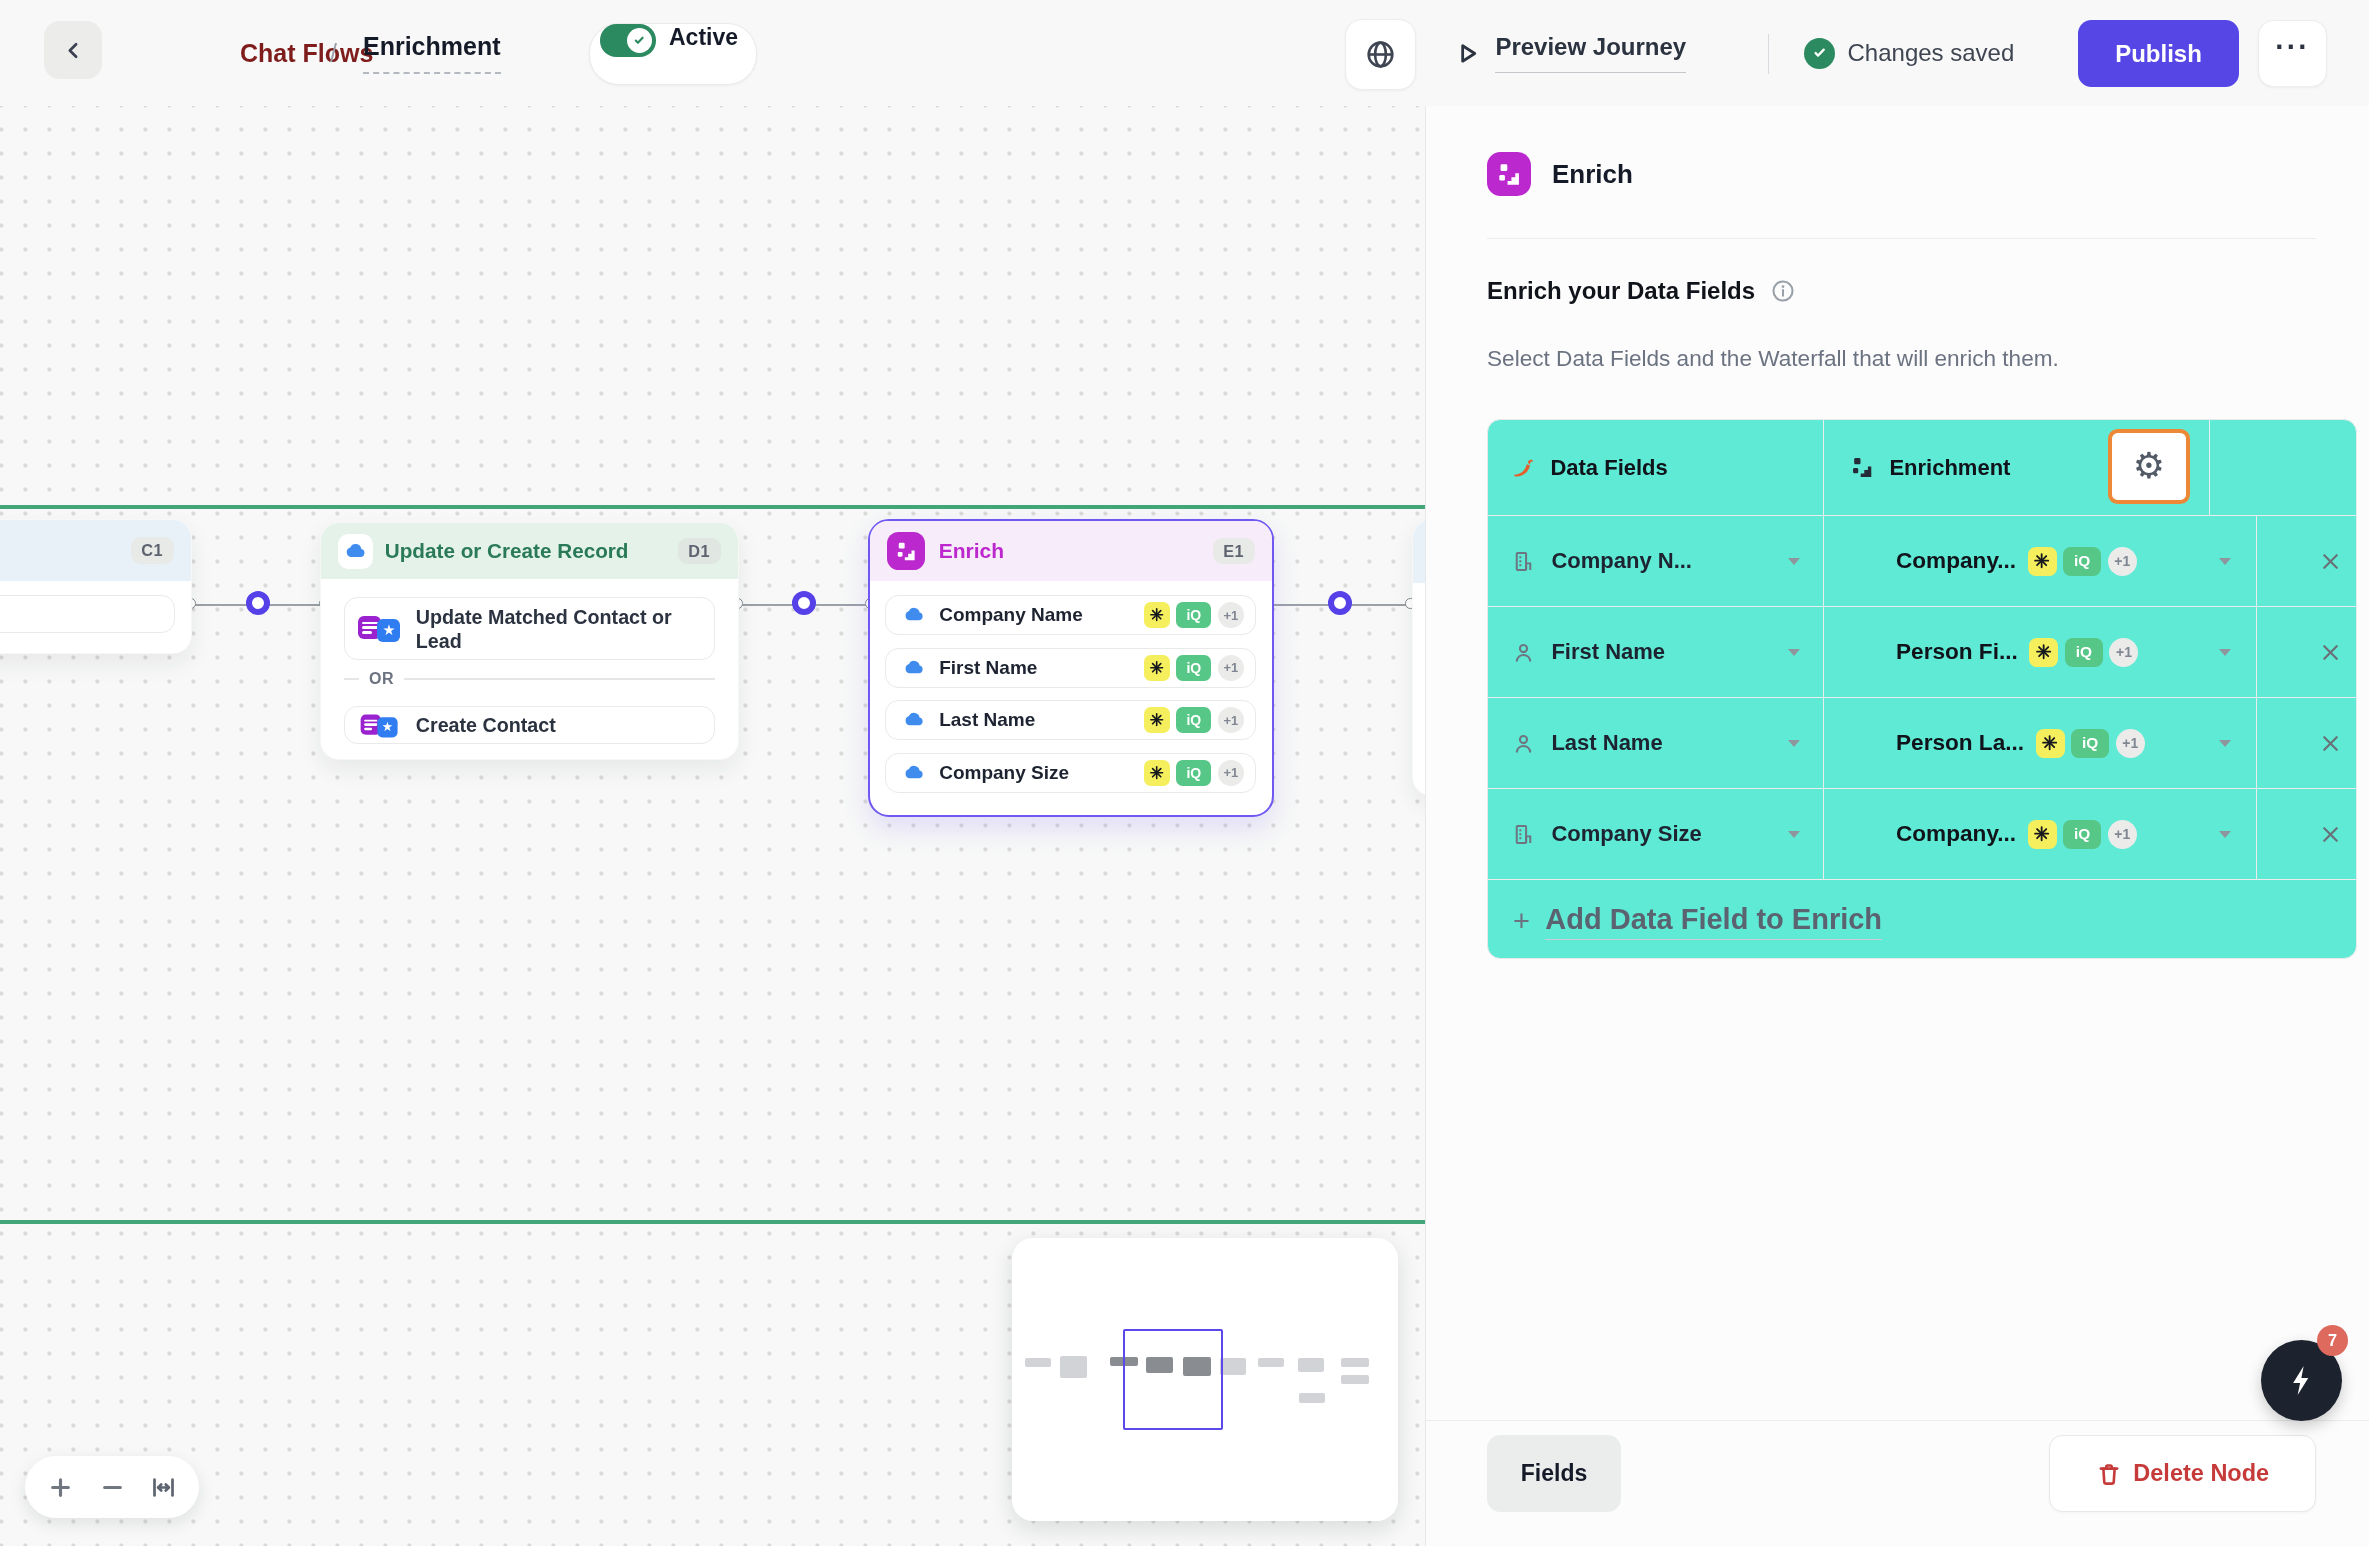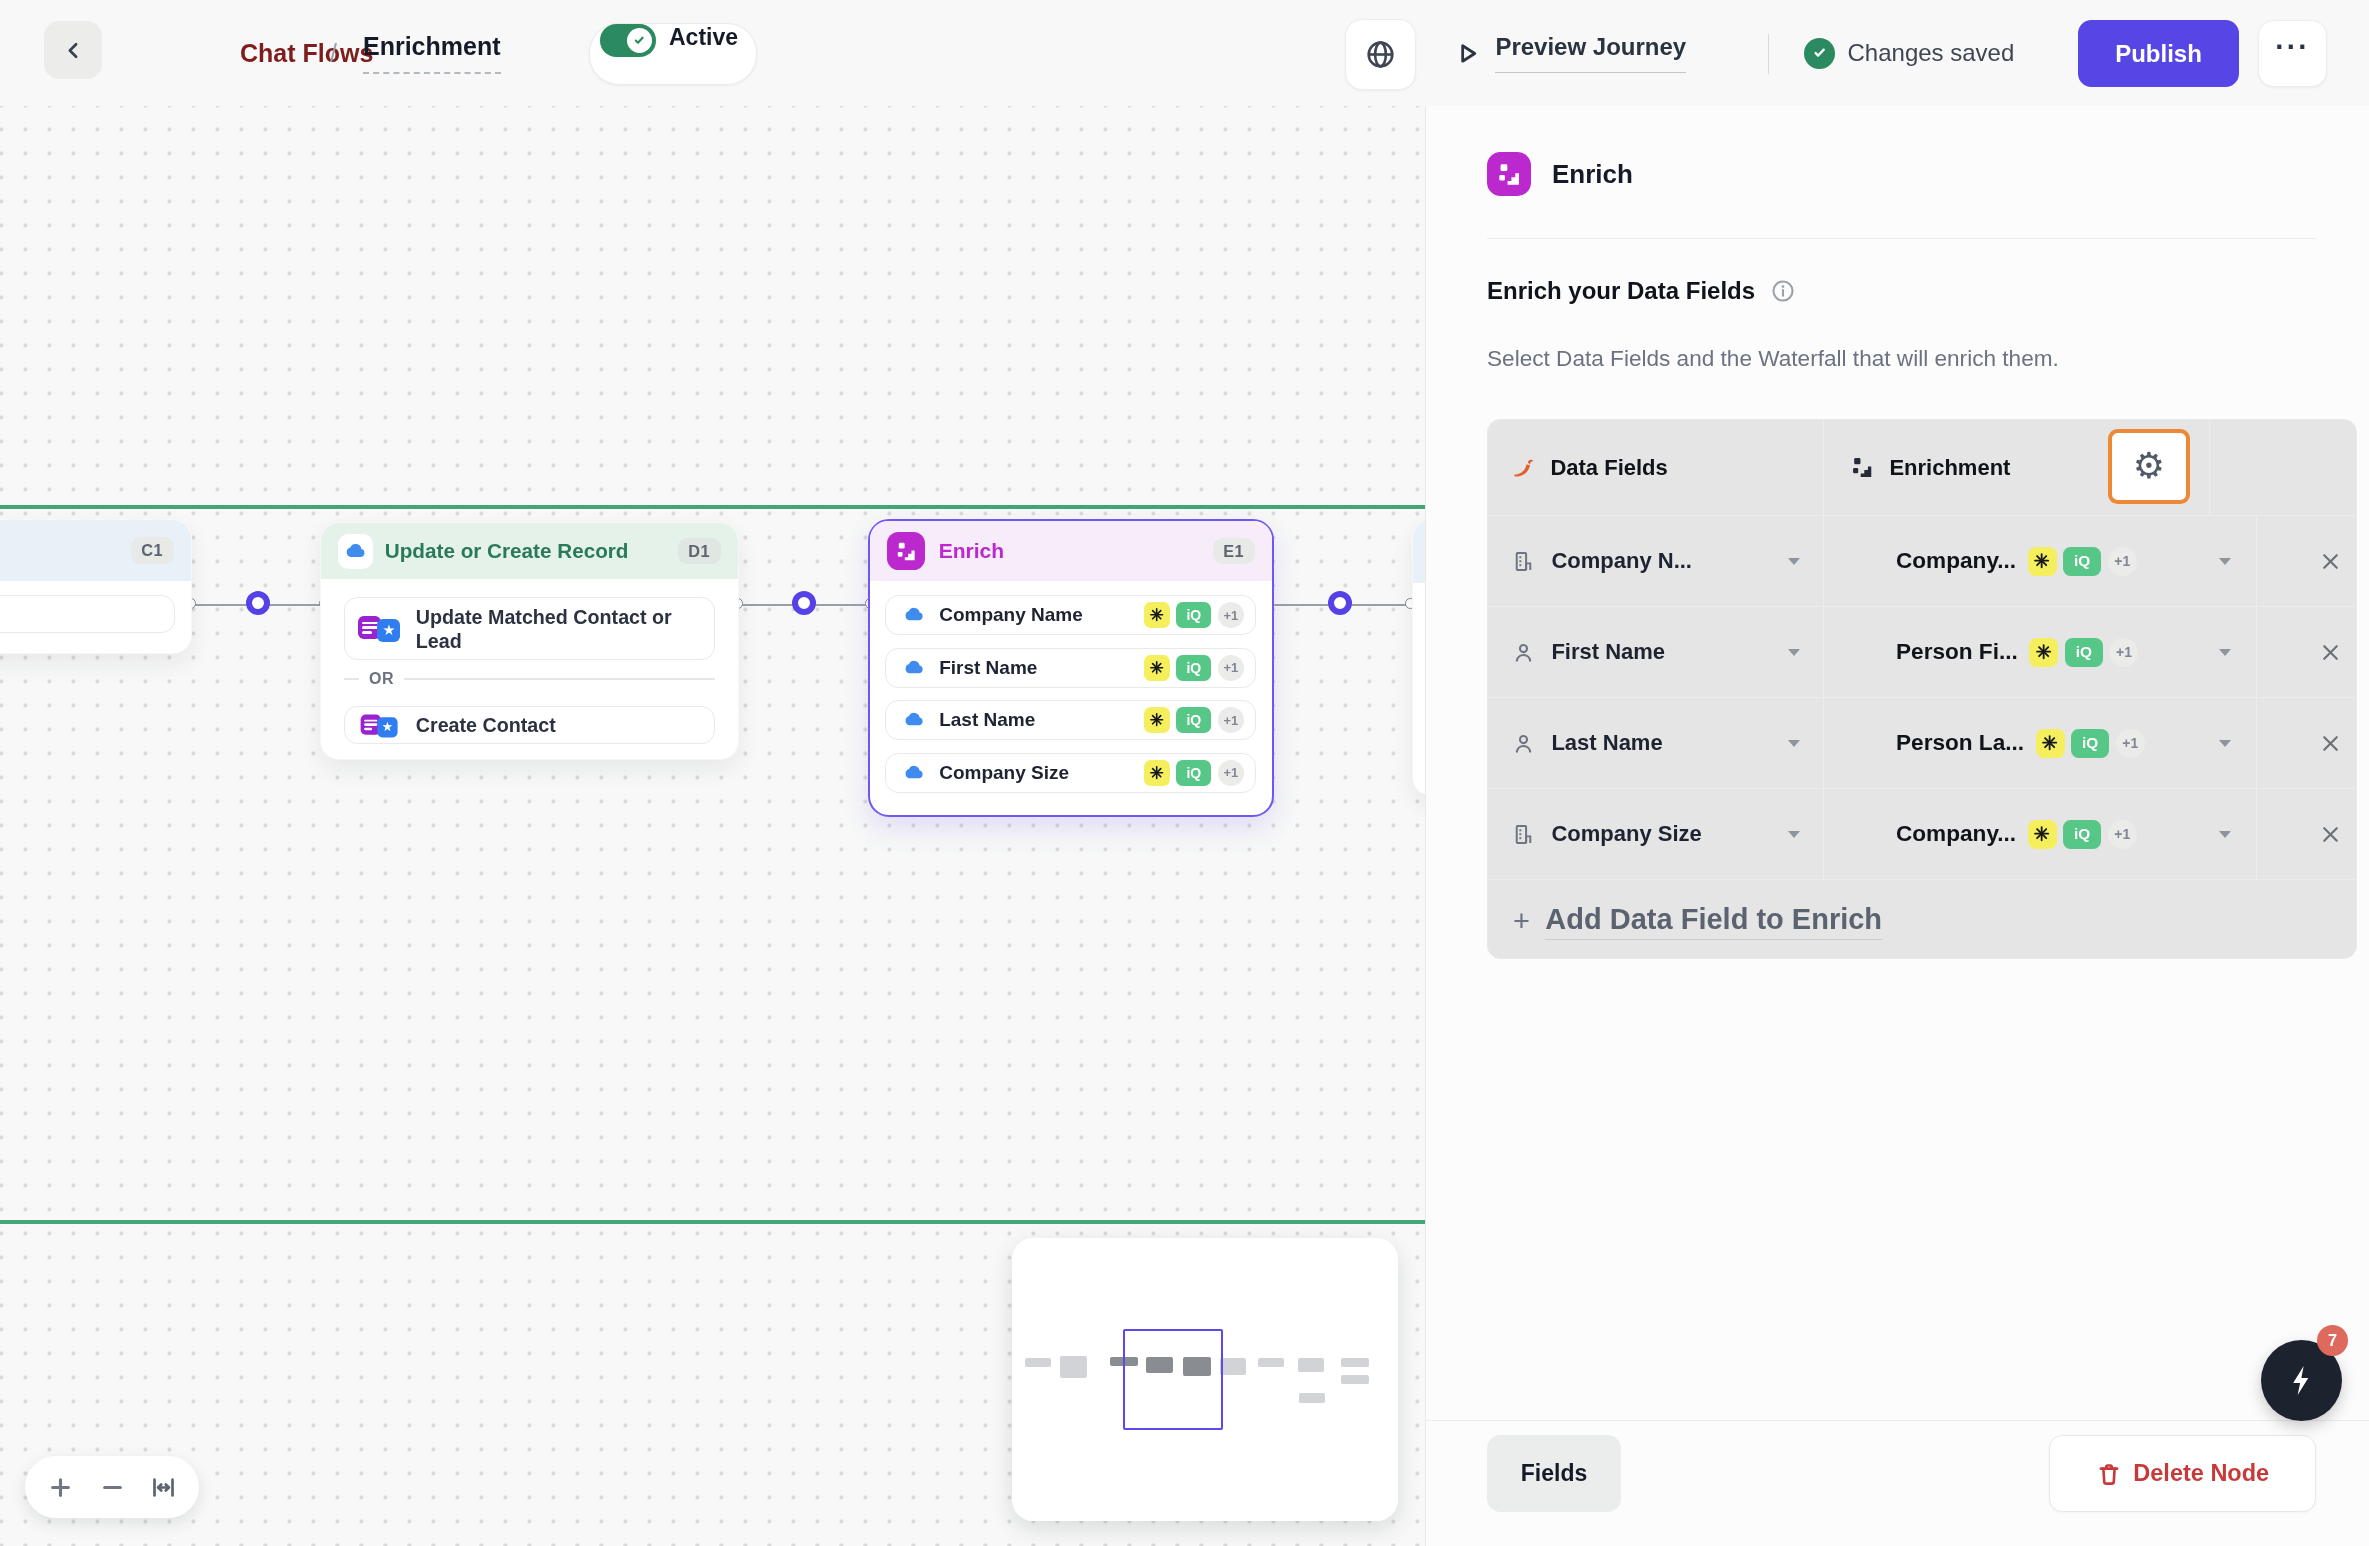--- a/index.html
+++ b/index.html
@@ -110,21 +110,21 @@
   
   .panel{position:absolute;left:1425px;top:106px;width:944px;height:1441px;background:#fcfcfd;
     border-left:1px solid #e8e8e8;z-index:30;box-sizing:border-box;}
   .panel-title-row{position:absolute;left:61px;top:46px;display:flex;align-items:center;}
   .panel-title{font-size:26px;font-weight:700;color:#141a27;margin-left:21px;}
   .panel-divider{position:absolute;left:61px;top:132px;width:829px;height:1.4px;background:#ececec;}
   .section-head{position:absolute;left:61px;top:171px;display:flex;align-items:center;gap:15.4px;}
   .section-heading{font-size:24px;font-weight:700;color:#10131a;}
   .section-subtitle{position:absolute;left:61px;top:240px;font-size:22.6px;color:#6b7280;}
 
-  .dtable{position:absolute;left:61px;top:313px;width:870px;height:540px;background:#e5e5e5;
+  .dtable{position:absolute;left:61px;top:313px;width:870px;height:540px;background:#5eead4;
     border:1.4px solid #e9e9e9;border-radius:13.4px;box-sizing:border-box;}
   .dt-header{display:flex;height:95px;border-bottom:1.4px solid #ececec;position:relative;}
   .dt-col1{width:336px;box-sizing:border-box;border-right:1.4px solid #ececec;display:flex;align-items:center;padding:0 23px;}
   .dt-col2{width:386px;box-sizing:border-box;border-right:1.4px solid #ececec;display:flex;align-items:center;padding:0 25px;}
   .dt-col3{flex:1;display:flex;align-items:center;justify-content:center;}
   .dt-head-label{font-size:22px;font-weight:700;color:#10131a;margin-left:13.4px;}
   .gear-wrap{position:absolute;left:620px;top:8.6px;width:82px;height:75px;border:4.8px solid #ED8936;border-radius:9.6px;
     background:#fff;box-sizing:border-box;display:flex;align-items:center;justify-content:center;}
   .gear-glyph{font-size:36px;color:#525a66;line-height:1;font-family:"DejaVu Sans",sans-serif;}
   .dt-row{display:flex;height:90px;border-bottom:1.4px solid #ececec;gap:47px;}

